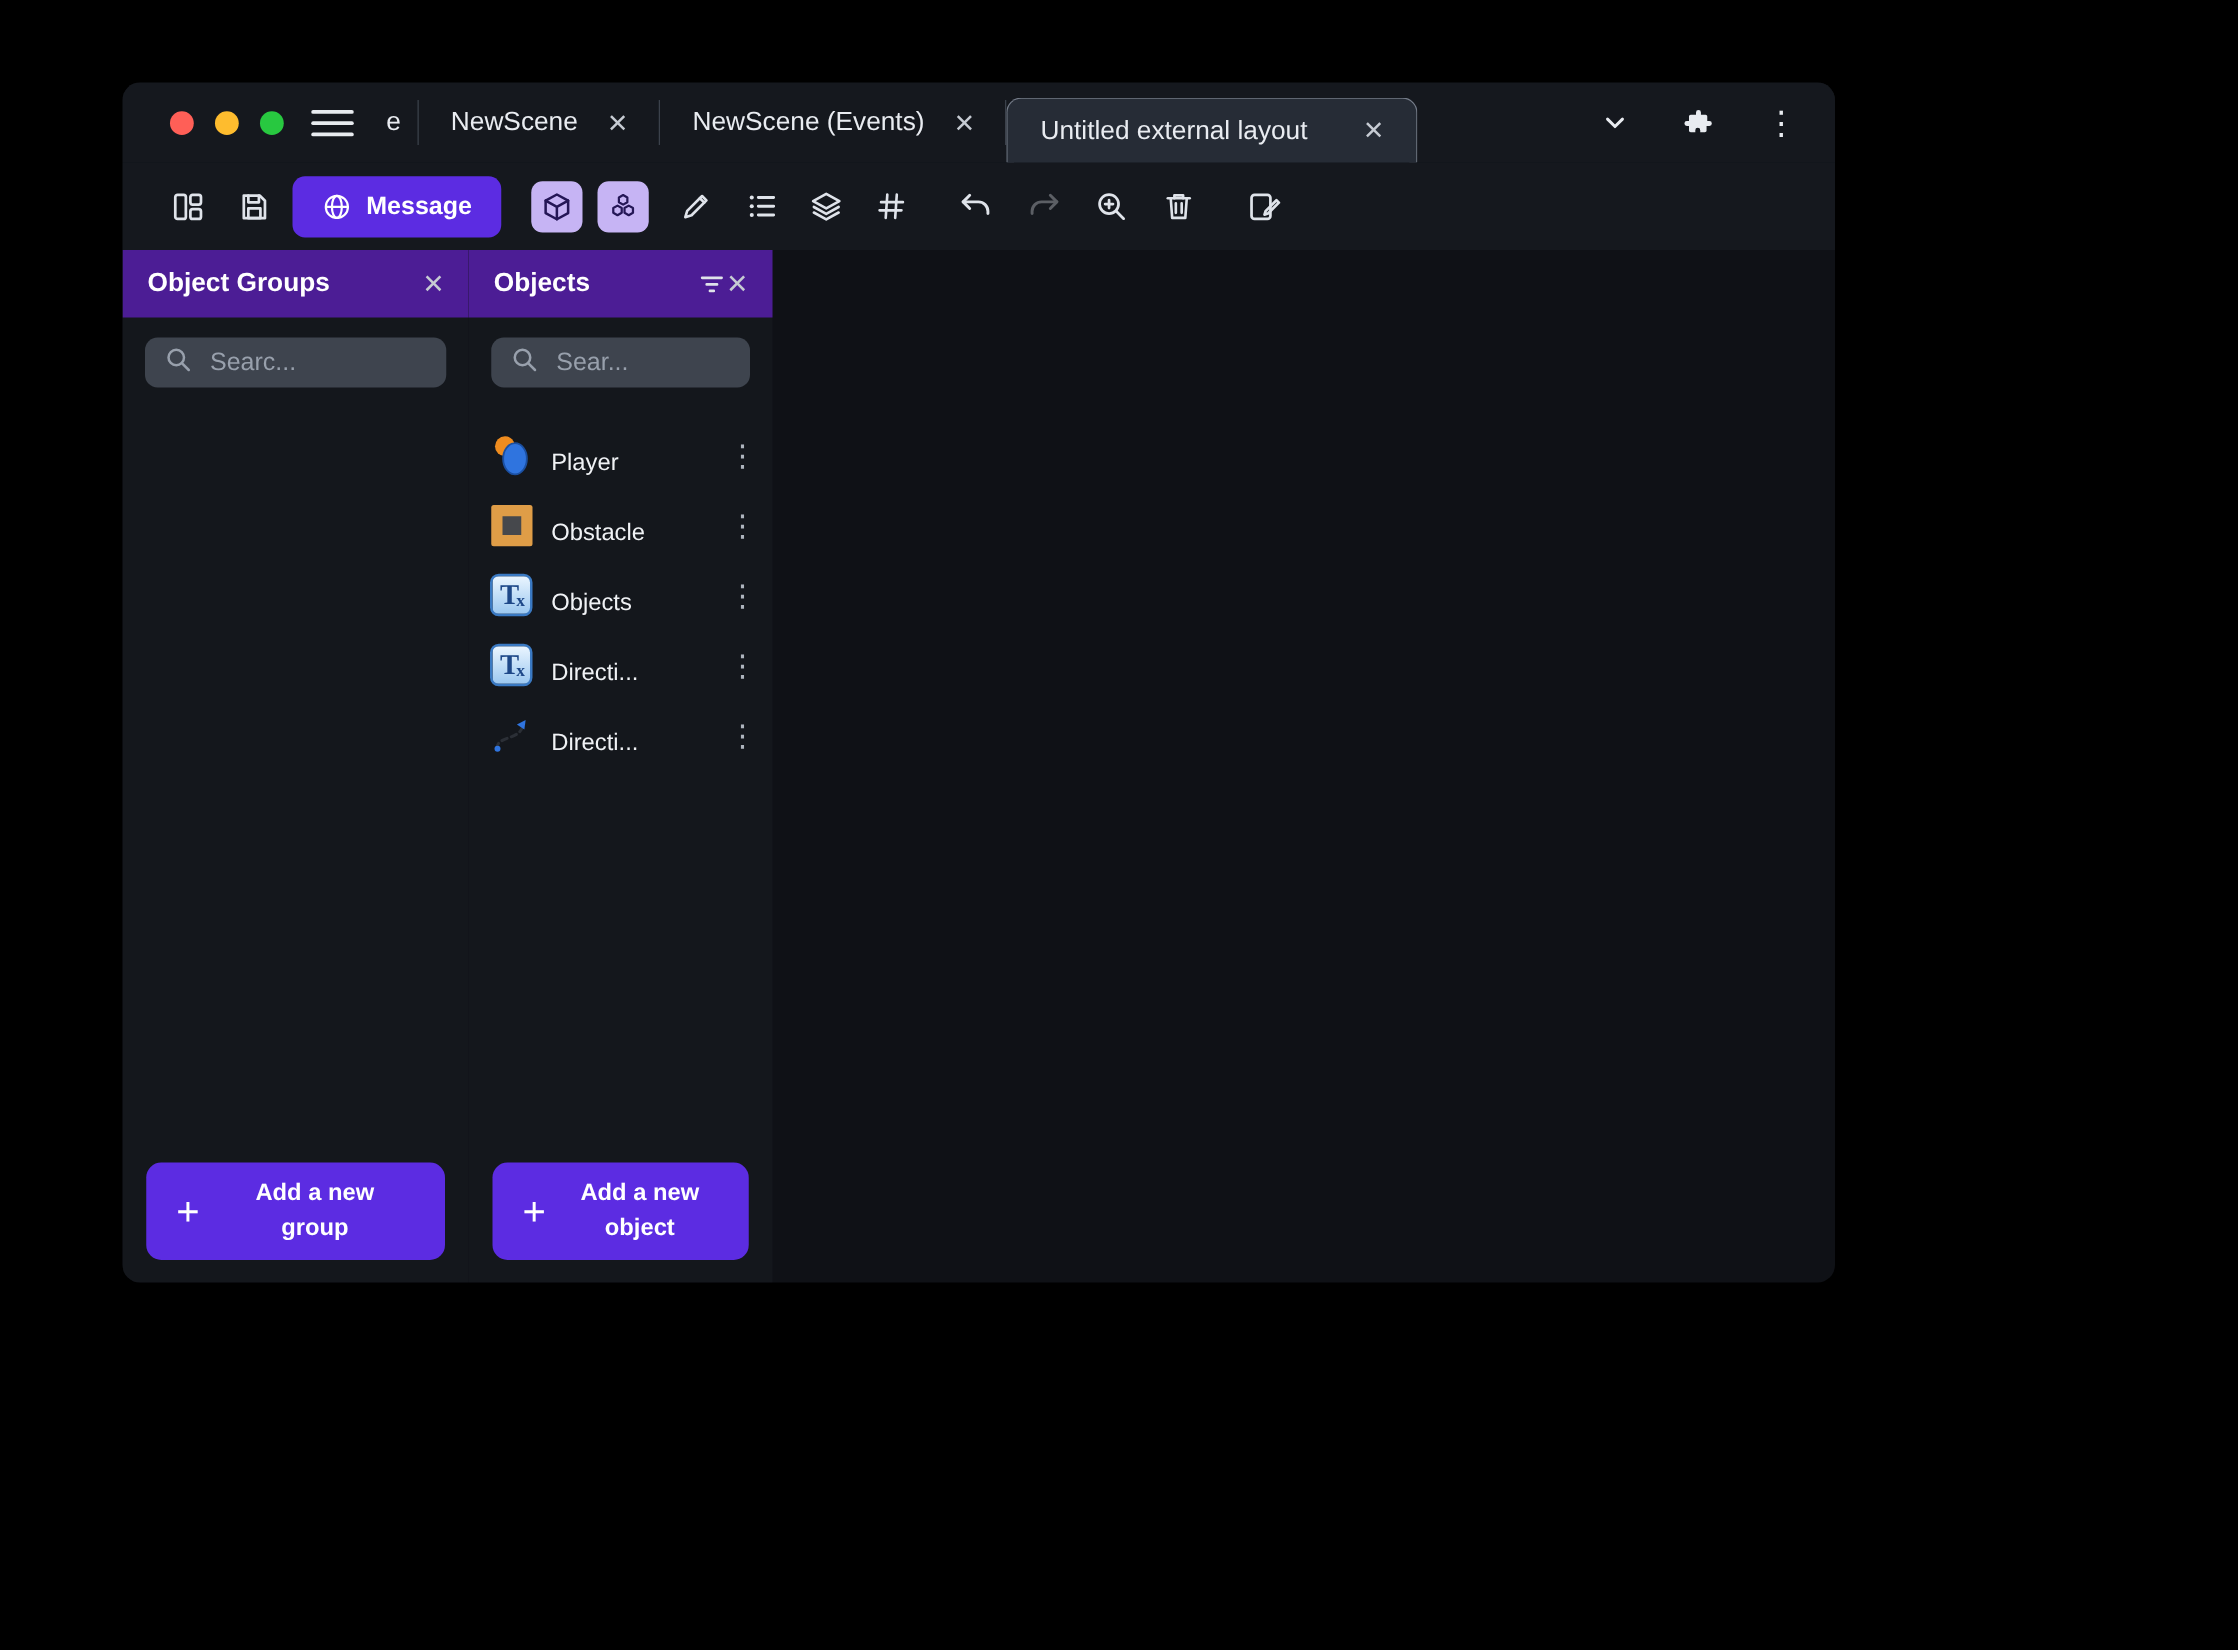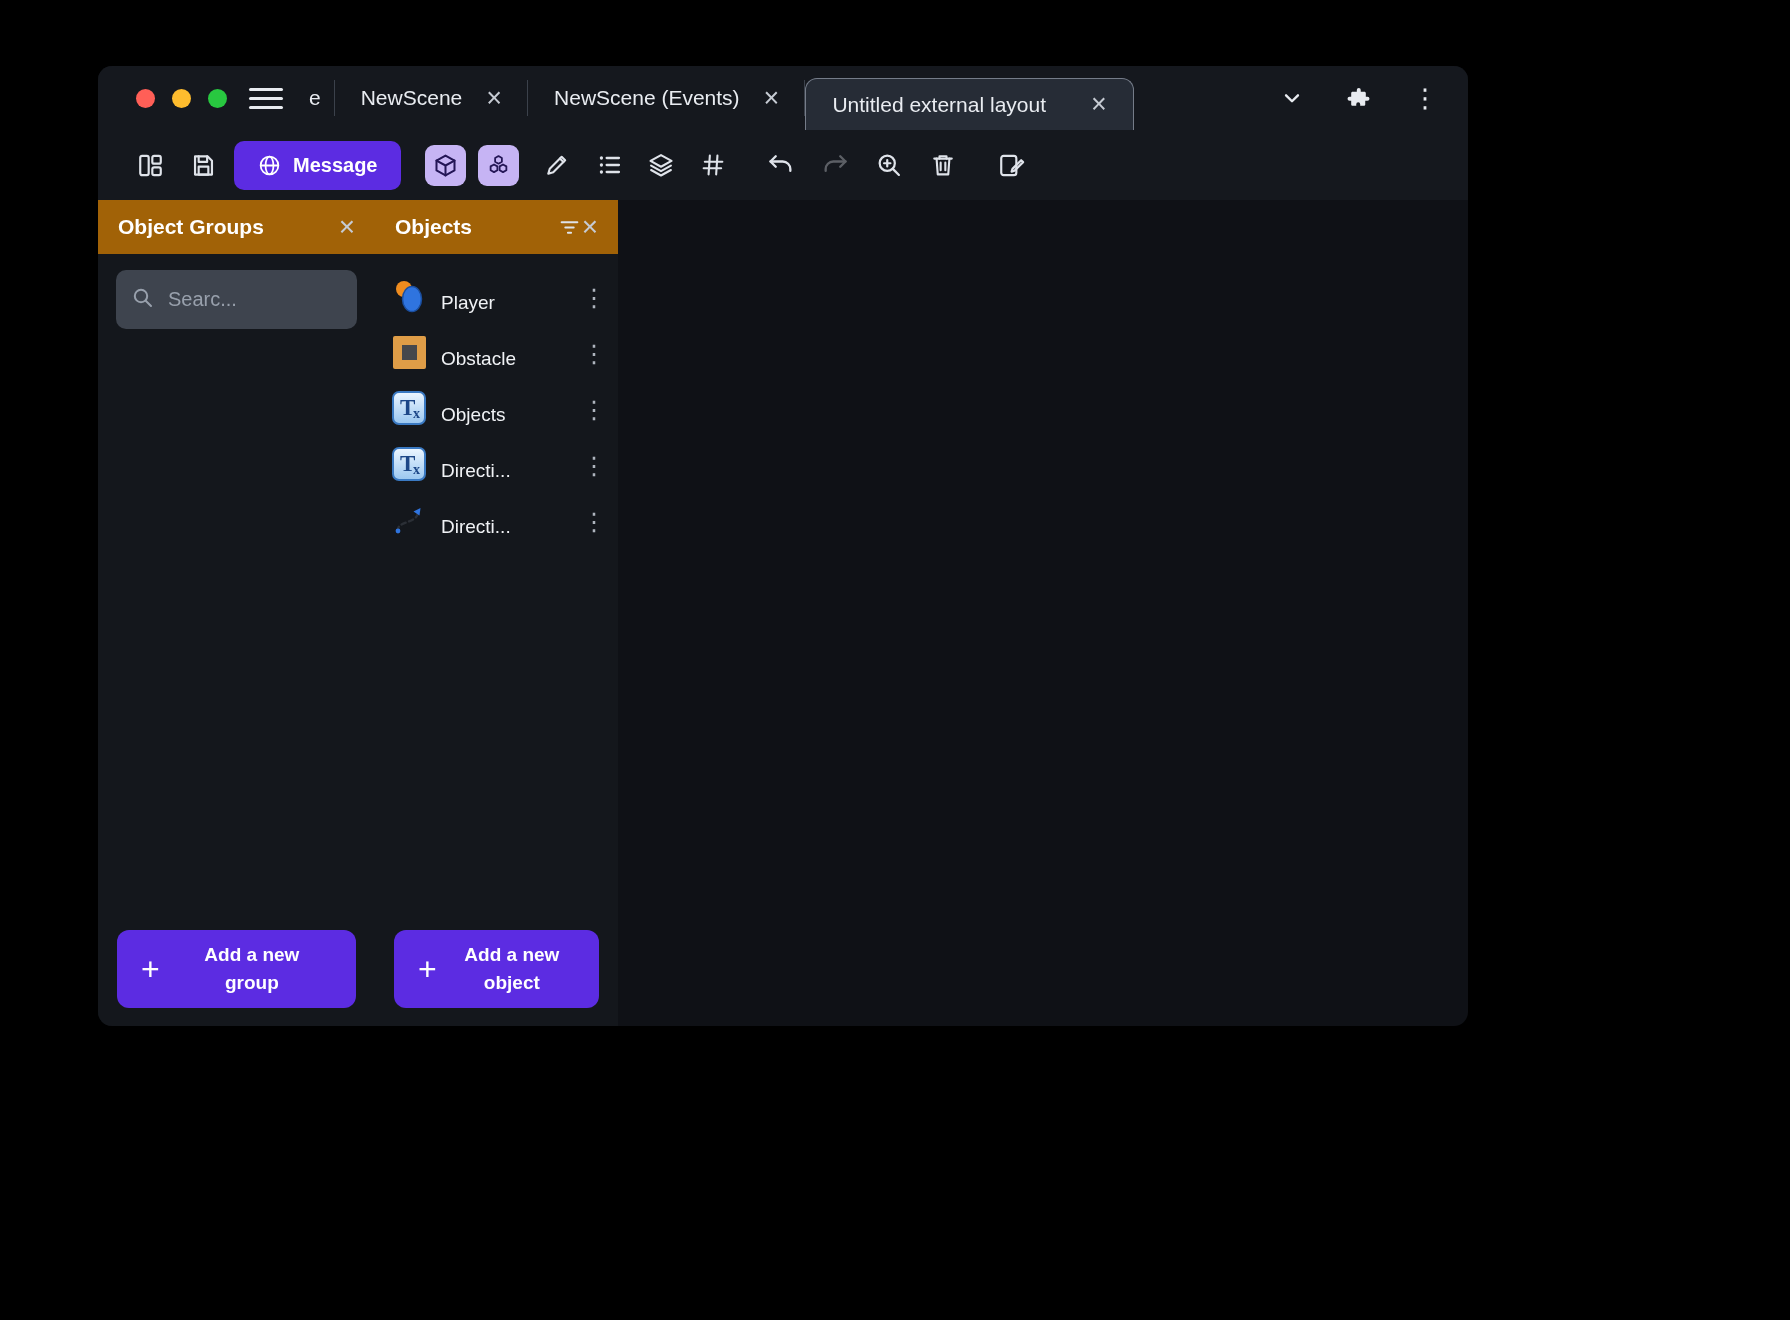--- a/index.html
+++ b/index.html
@@ -43,24 +43,24 @@
                  padding:0 23px; cursor:pointer; flex:none; }
   .tool-toggle { width:41px; height:41px; border-radius:9px; background:#c6b4f4;
                  display:flex; align-items:center; justify-content:center; cursor:pointer; flex:none; }
   .dim { opacity:0.35; }
 
   
   .main { display:flex; height:826px; }
   .panel { background:#14171c; position:relative; flex:none; }
   .panel.left { width:277px; }
   .panel.right { width:243px; }
-  .panel-header { height:54px; background:#a16207; display:flex; align-items:center; padding:0 20px; }
+  .panel-header { height:54px; background:#4c1d95; display:flex; align-items:center; padding:0 20px; }
   .panel-title { font-size:21px; font-weight:700; color:#fff; flex:1; }
   .panel-close { font-size:28px; color:#c6cbd3; line-height:1; cursor:pointer; }
-  .search-box { margin:16px 18px; height:59px; background:#3e444e; border-radius:10px;
+  .search-box { margin:16px 18px; height:40px; background:#3e444e; border-radius:10px;
                 display:flex; align-items:center; padding:0 15px; gap:13px; }
   .search-box input { background:transparent; border:none; outline:none; color:#e8ebf0;
                       font-size:20px; width:100%; font-family:"Liberation Sans",sans-serif; }
   .search-box input::placeholder { color:#98a0ac; }
 
   .add-btn { position:absolute; left:19px; right:19px; bottom:18px; height:78px; background:#5c2ce2;
              border-radius:12px; color:#fff; display:flex; align-items:center; padding:0 12px 0 24px;
              cursor:pointer; }
   .add-plus { font-size:32px; font-weight:400; line-height:1; }
   .add-label { flex:1; text-align:center; font-size:19px; font-weight:700; line-height:1.45;
@@ -271,20 +271,29 @@
       <aside class="panel right">
         <div class="panel-header">
           <span class="panel-title">Objects</span>
           <span class="tb-icon">
             <svg width="25" height="25" viewBox="0 0 24 24" stroke="#dfe3ea" stroke-width="2" fill="none" stroke-linecap="round">
                 <path d="M4.5 7h15M8 12h8M10.5 17h3"></path>
               </svg>
           </span>
           <span class="panel-close">×</span>
         </div>
+        <div class="search-box">
+          <span>
+            <svg width="24" height="24" viewBox="0 0 24 24" stroke="#98a0ac" stroke-width="2" fill="none" stroke-linecap="round">
+                <circle cx="10" cy="10" r="6.2"></circle>
+                <path d="M14.7 14.7 L20 20"></path>
+              </svg>
+          </span>
+          <input type="text" placeholder="Sear..." style="">
+        </div>
 
         <div class="obj-list">
           <div class="obj-row">
             <span class="obj-icon">
               <svg width="36" height="36" viewBox="0 0 36 36">
                   <circle cx="13" cy="11" r="8" fill="#ef8c1f"></circle>
                   <ellipse cx="21" cy="21" rx="9.5" ry="12.5" fill="#2f74df"></ellipse>
                   <ellipse cx="21" cy="21" rx="9.5" ry="12.5" fill="none" stroke="#1b4fa0" stroke-width="1.5"></ellipse>
                 </svg>
             </span>

